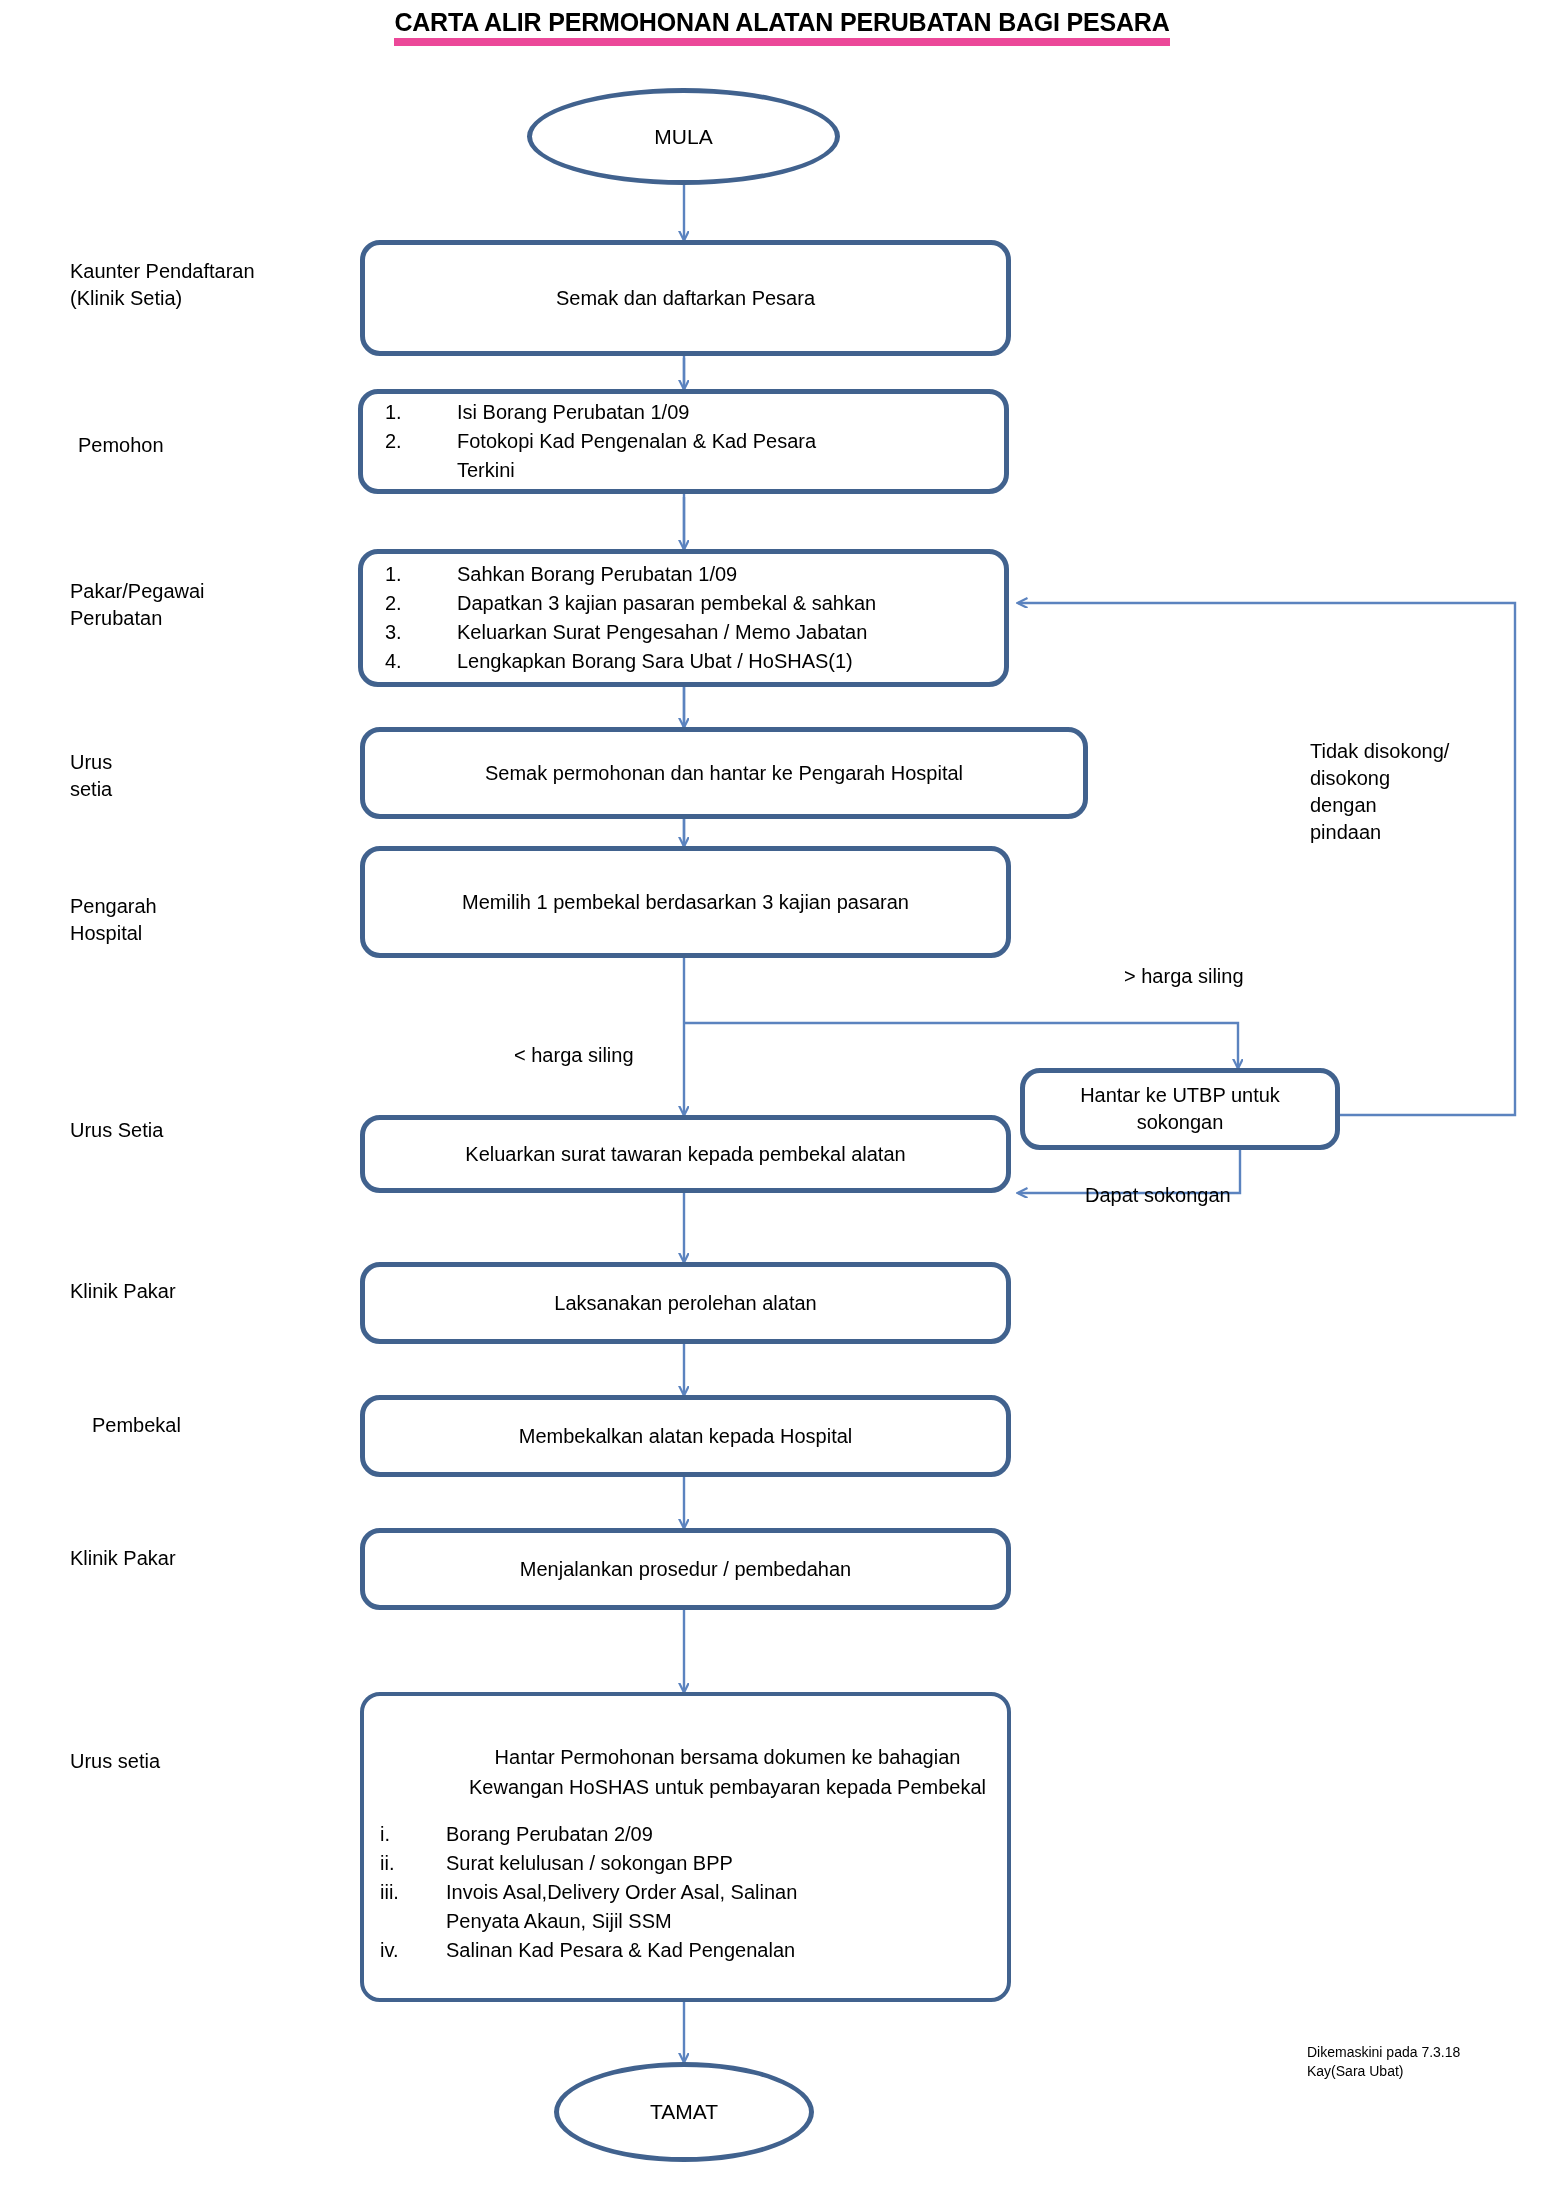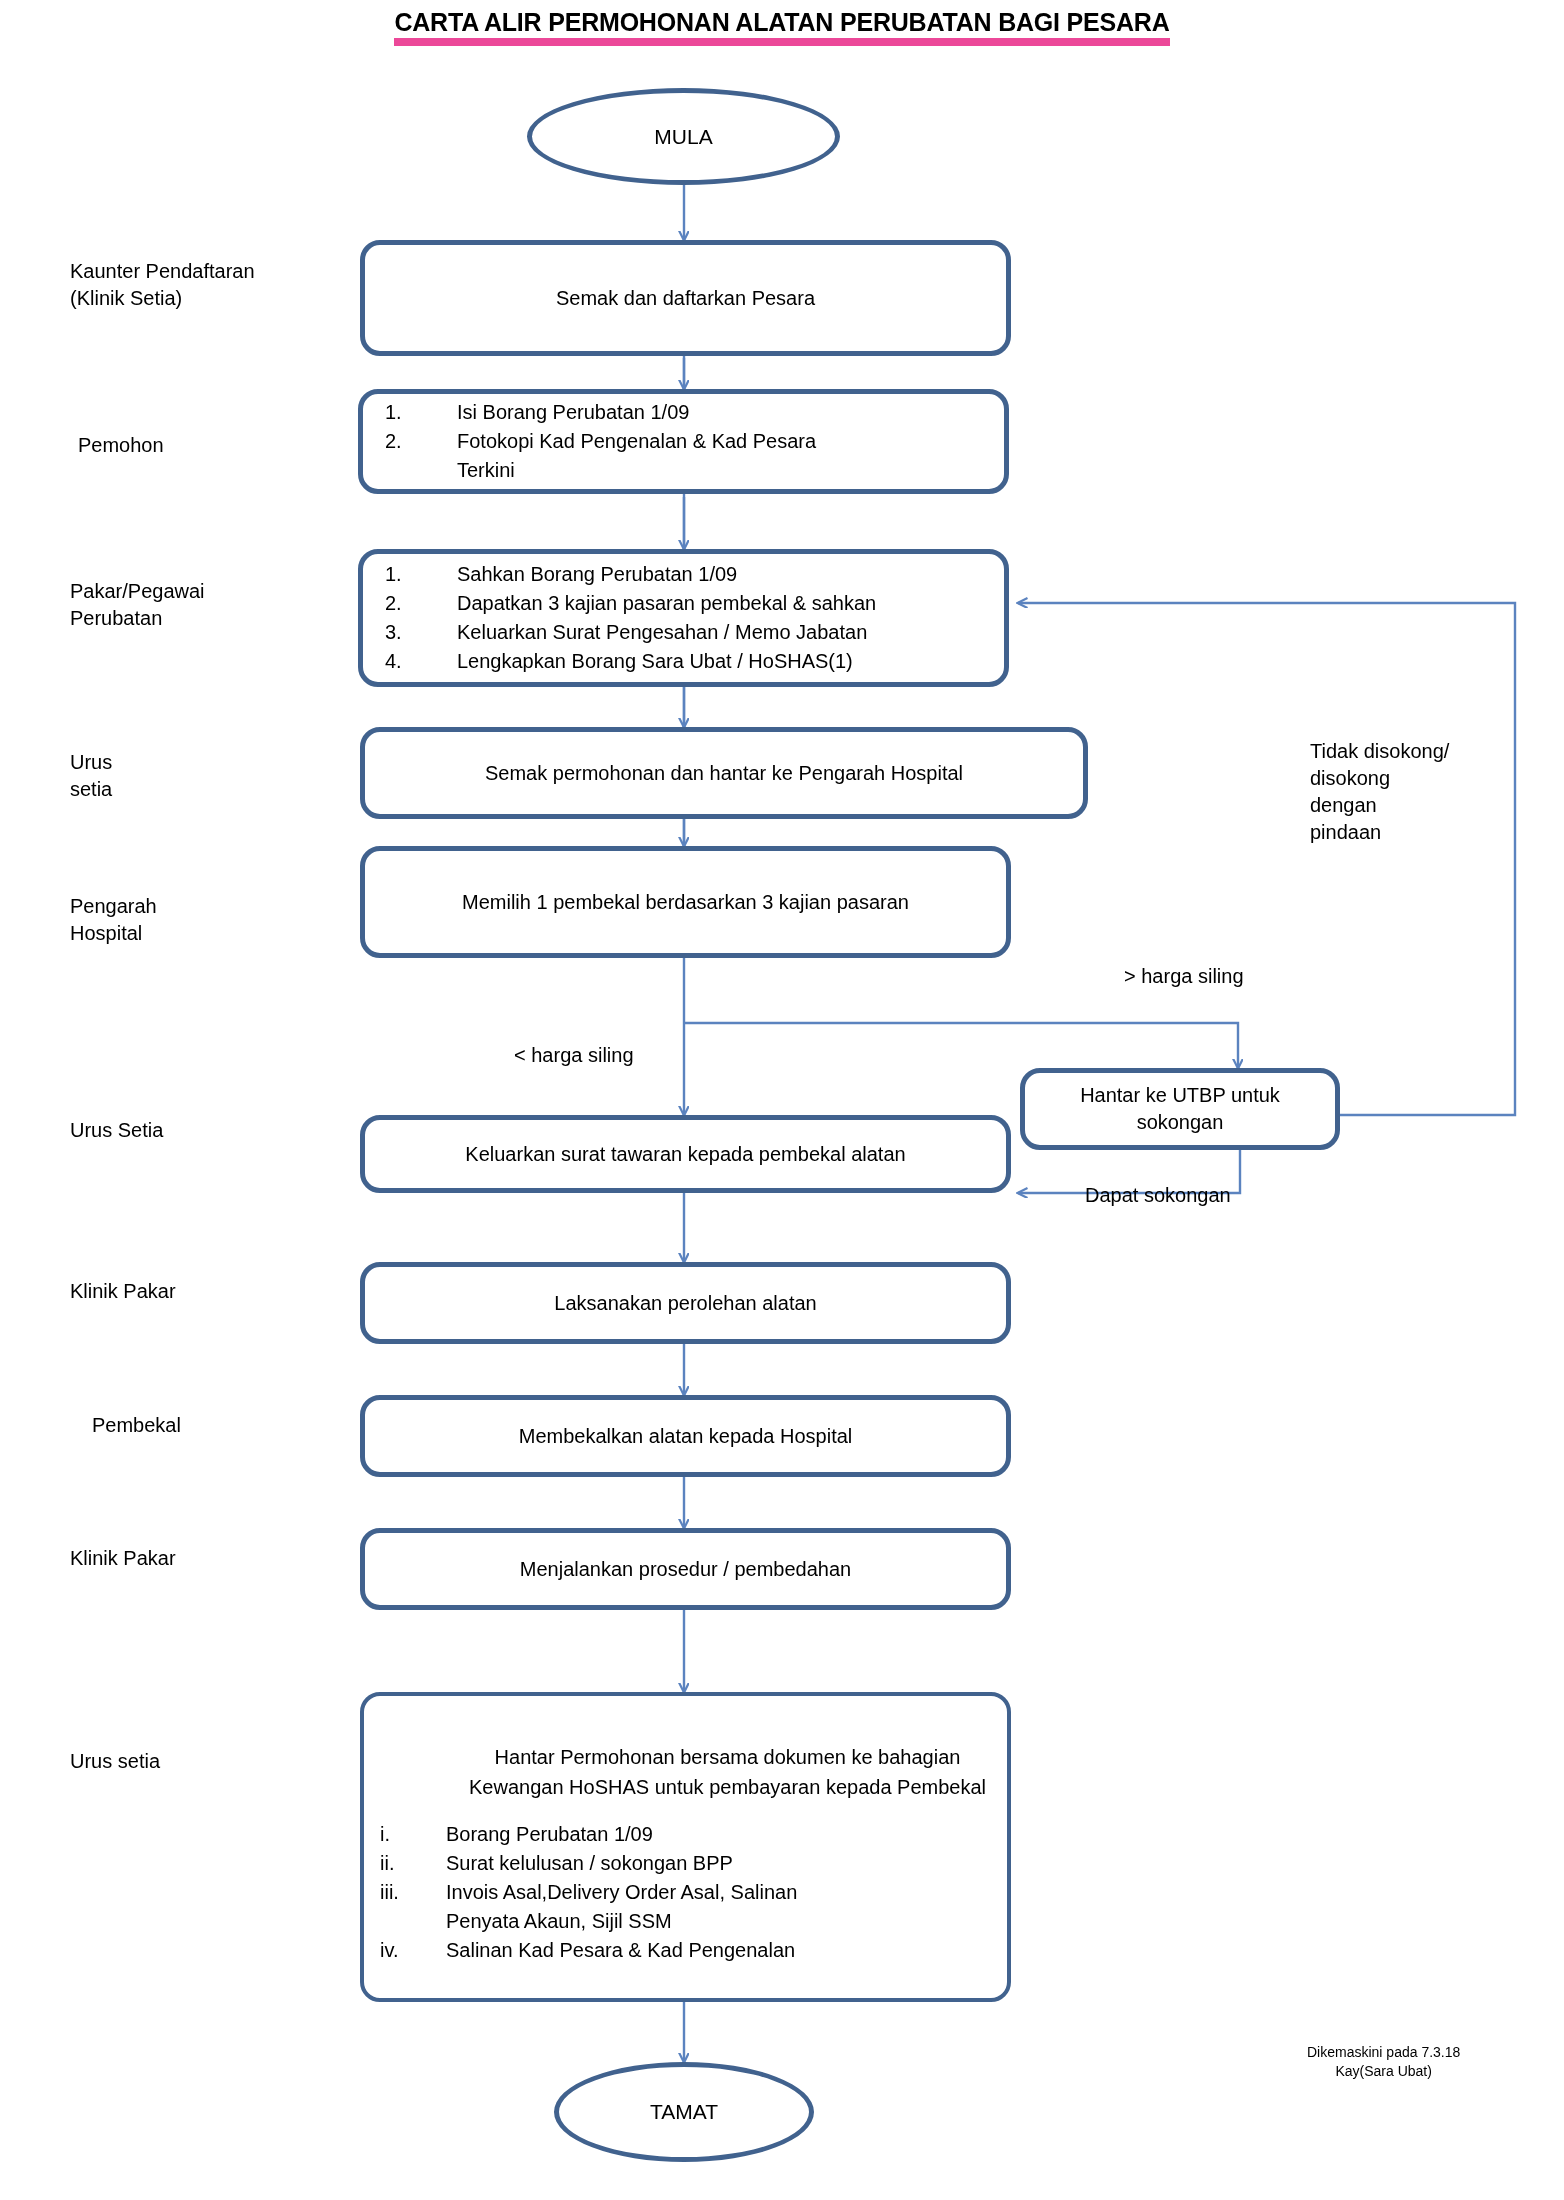--- a/index.html
+++ b/index.html
@@ -120,21 +120,20 @@
     white-space: pre-line;
   }
 
   
   .footer {
     position: absolute;
     font-size: 14px;
     line-height: 19px;
     color: #000;
     white-space: pre-line;
-    text-align: center;
   }
 
   
   #wires {
     position: absolute;
     left: 0;
     top: 0;
     width: 1564px;
     height: 2200px;
     pointer-events: none;
@@ -271,21 +270,21 @@
 
   <div class="node" style="left:360px; top:1528px; width:651px; height:82px;">
     <div class="node-text">Menjalankan prosedur / pembedahan</div>
   </div>
 
   <div class="node list-node" style="left:360px; top:1692px; width:651px; height:310px; border-width:4px;">
     <div class="list-wrap" style="padding:22px 18px 10px 16px;">
       <div class="para">Hantar Permohonan bersama dokumen ke bahagian  Kewangan HoSHAS  untuk pembayaran kepada Pembekal</div>
       <div class="list-row">
         <span class="marker" style="width:66px;flex:0 0 66px;">i.</span>
-        <span class="body">Borang Perubatan 1/09</span>
+        <span class="body">Borang Perubatan 2/09</span>
       </div>
       <div class="list-row">
         <span class="marker" style="width:66px;flex:0 0 66px;">ii.</span>
         <span class="body">Surat kelulusan / sokongan BPP</span>
       </div>
       <div class="list-row">
         <span class="marker" style="width:66px;flex:0 0 66px;">iii.</span>
         <span class="body" style="white-space:pre-line;">Invois Asal,Delivery Order Asal, Salinan
 Penyata Akaun, Sijil SSM</span>
       </div>

